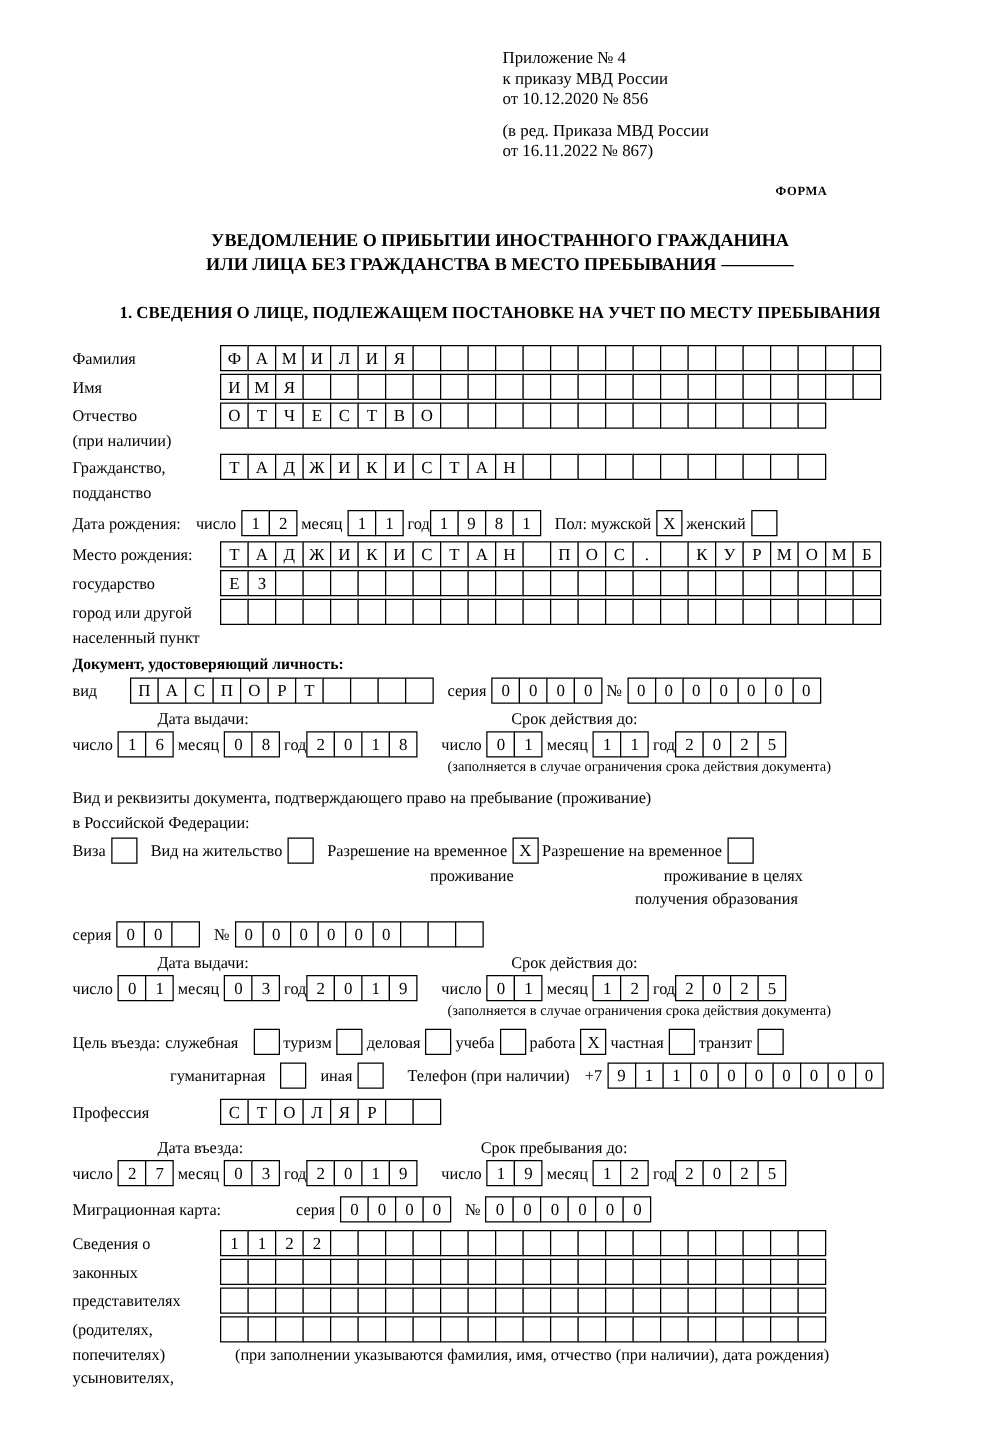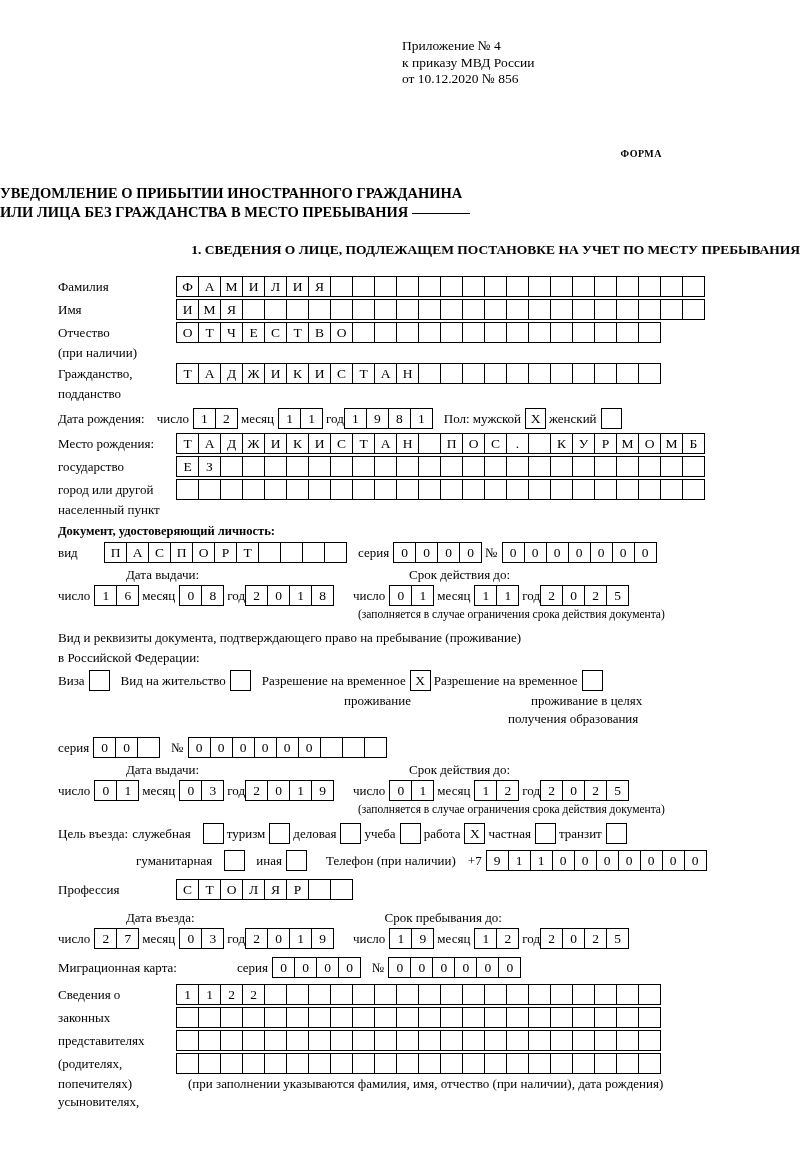--- a/index.html
+++ b/index.html
@@ -38,38 +38,38 @@
     right: 42px;
     font-size: 10px;
     font-weight: bold;
     letter-spacing: 0.5px;
   }
   .title {
     position: absolute;
     top: 184px;
     left: 0;
     width: 800px;
-    text-align: left;
+    text-align: center;
     font-size: 14.5px;
     font-weight: bold;
     line-height: 19px;
   }
   .title .uline {
     display: inline-block;
     width: 58px;
     border-bottom: 1px solid #000;
     vertical-align: 3px;
     margin-left: 4px;
   }
   .sect1 {
     position: absolute;
     top: 242px;
     left: 0;
     width: 800px;
-    text-align: right;
+    text-align: center;
     font-size: 13.5px;
     font-weight: bold;
     font-family: Liberation Serif, serif;
   }
   .body {
     position: absolute;
     top: 276px;
     left: 58px;
     width: 700px;
     font-size: 13px;
@@ -119,20 +119,24 @@
 </style>
 </head>
 <body>
 
 <div class="page">
 
   <div class="hdr">
     <div>Приложение № 4</div>
     <div>к приказу МВД России</div>
     <div>от 10.12.2020 № 856</div>
+    <div class="grp2">
+      <div>(в ред. Приказа МВД России</div>
+      <div>от 16.11.2022 № 867)</div>
+    </div>
   </div>
 
   <div class="forma">ФОРМА</div>
 
   <div class="title">
     <div>УВЕДОМЛЕНИЕ О ПРИБЫТИИ ИНОСТРАННОГО ГРАЖДАНИНА</div>
     <div><span>ИЛИ ЛИЦА БЕЗ ГРАЖДАНСТВА В МЕСТО ПРЕБЫВАНИЯ</span><span class="uline"></span></div>
   </div>
 
   <div class="sect1">1. СВЕДЕНИЯ О ЛИЦЕ, ПОДЛЕЖАЩЕМ ПОСТАНОВКЕ НА УЧЕТ ПО МЕСТУ ПРЕБЫВАНИЯ</div>

